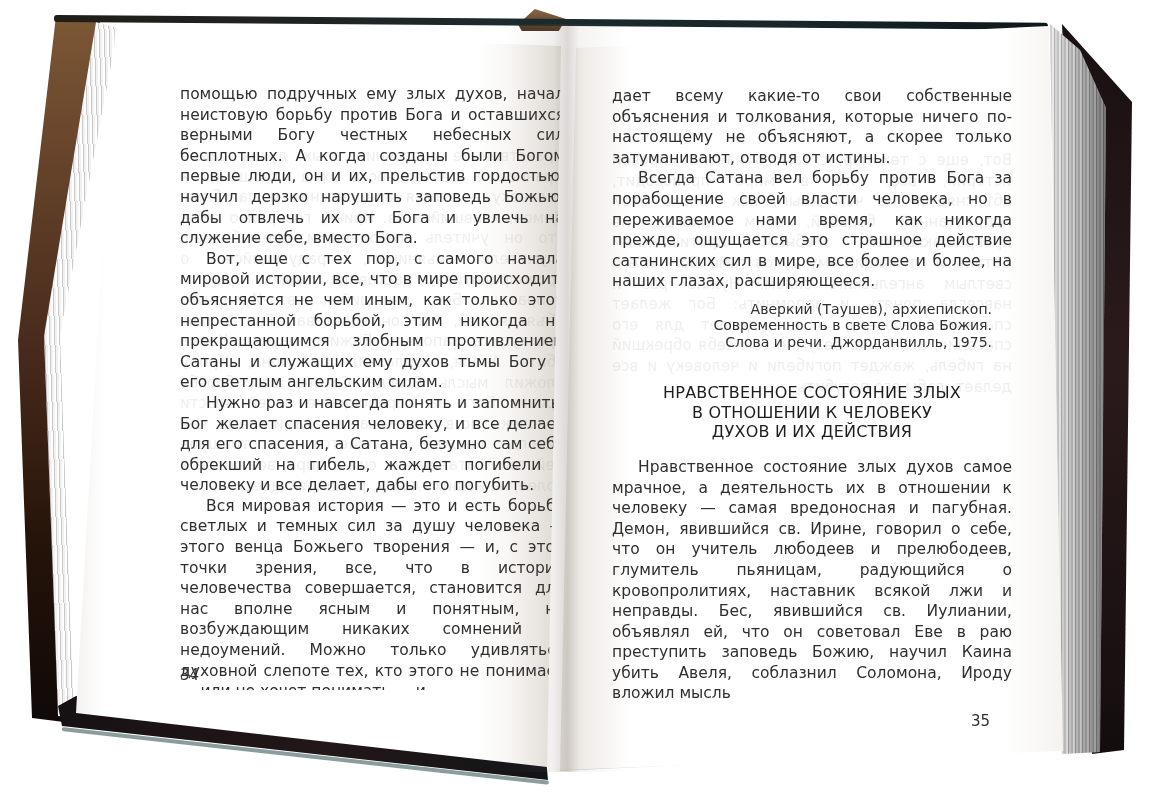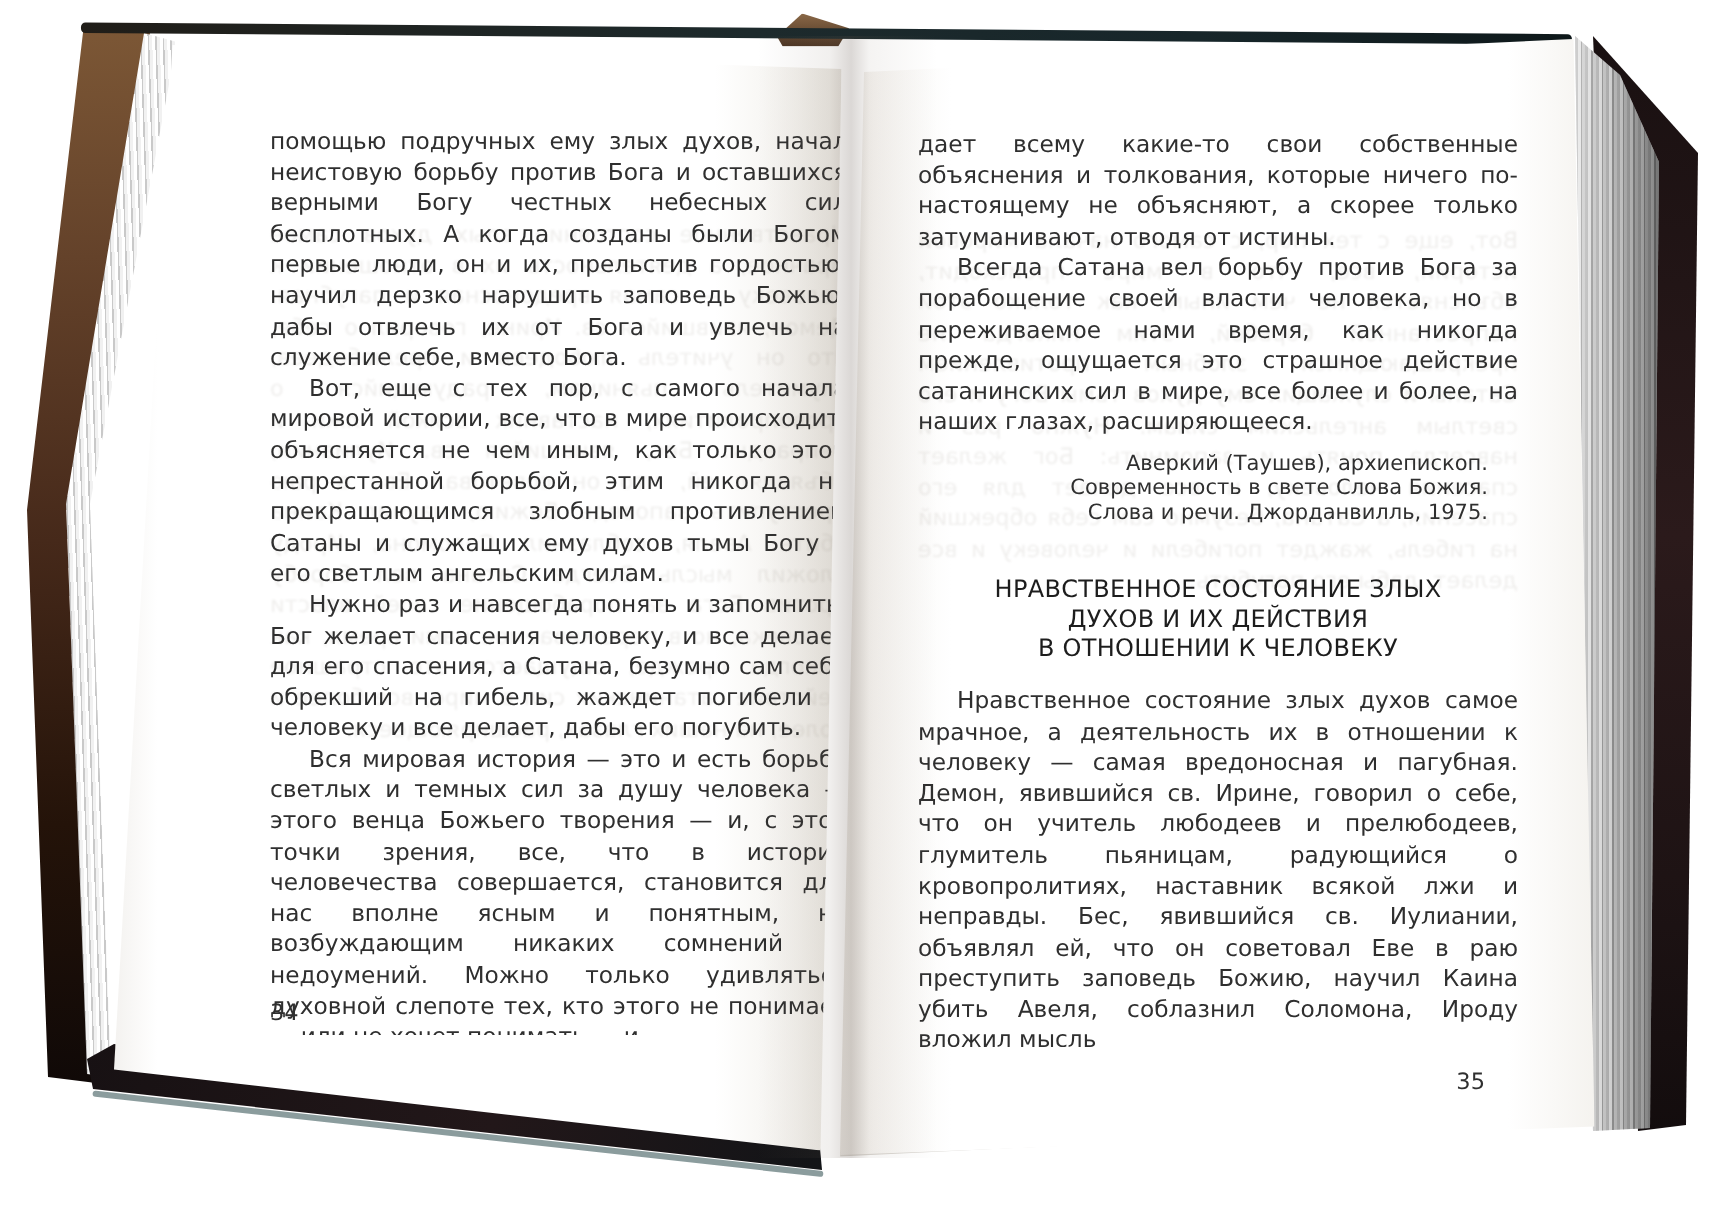--- a/index.html
+++ b/index.html
@@ -97,22 +97,22 @@
     <div class="abs body-text right-text">
       <p>дает всему какие-то свои собственные объяснения и толкования, которые ничего по-настоящему не объясняют, а скорее только затуманивают, отводя от истины.</p>
       <p class="indent">Всегда Сатана вел борьбу против Бога за порабощение своей власти человека, но в переживаемое нами время, как никогда прежде, ощущается это страшное действие сатанинских сил в мире, все более и более, на наших глазах, расширяющееся.</p>
       <div class="attribution">
         <span>Аверкий (Таушев), архиепископ.</span>
         <span>Современность в свете Слова Божия.</span>
         <span>Слова и речи. Джорданвилль, 1975.</span>
       </div>
       <div class="heading">
         <span>НРАВСТВЕННОЕ СОСТОЯНИЕ ЗЛЫХ</span>
+        <span>В ОТНОШЕНИИ К ЧЕЛОВЕКУ</span>
         <span>ДУХОВ И ИХ ДЕЙСТВИЯ</span>
-        <span>В ОТНОШЕНИИ К ЧЕЛОВЕКУ</span>
       </div>
       <p class="indent">Нравственное состояние злых духов самое мрачное, а деятельность их в отношении к человеку — самая вредоносная и пагубная. Демон, явившийся св. Ирине, говорил о себе, что он учитель любодеев и прелюбодеев, глумитель пьяницам, радующийся о кровопролитиях, наставник всякой лжи и неправды. Бес, явившийся св. Иулиании, объявлял ей, что он советовал Еве в раю преступить заповедь Божию, научил Каина убить Авеля, соблазнил Соломона, Ироду вложил мысль</p>
     </div>
     <div class="abs pagenum right-pagenum">35</div>
   </div>
 
   <div class="abs gutter"></div>
 </div>
 
 </body></html>

